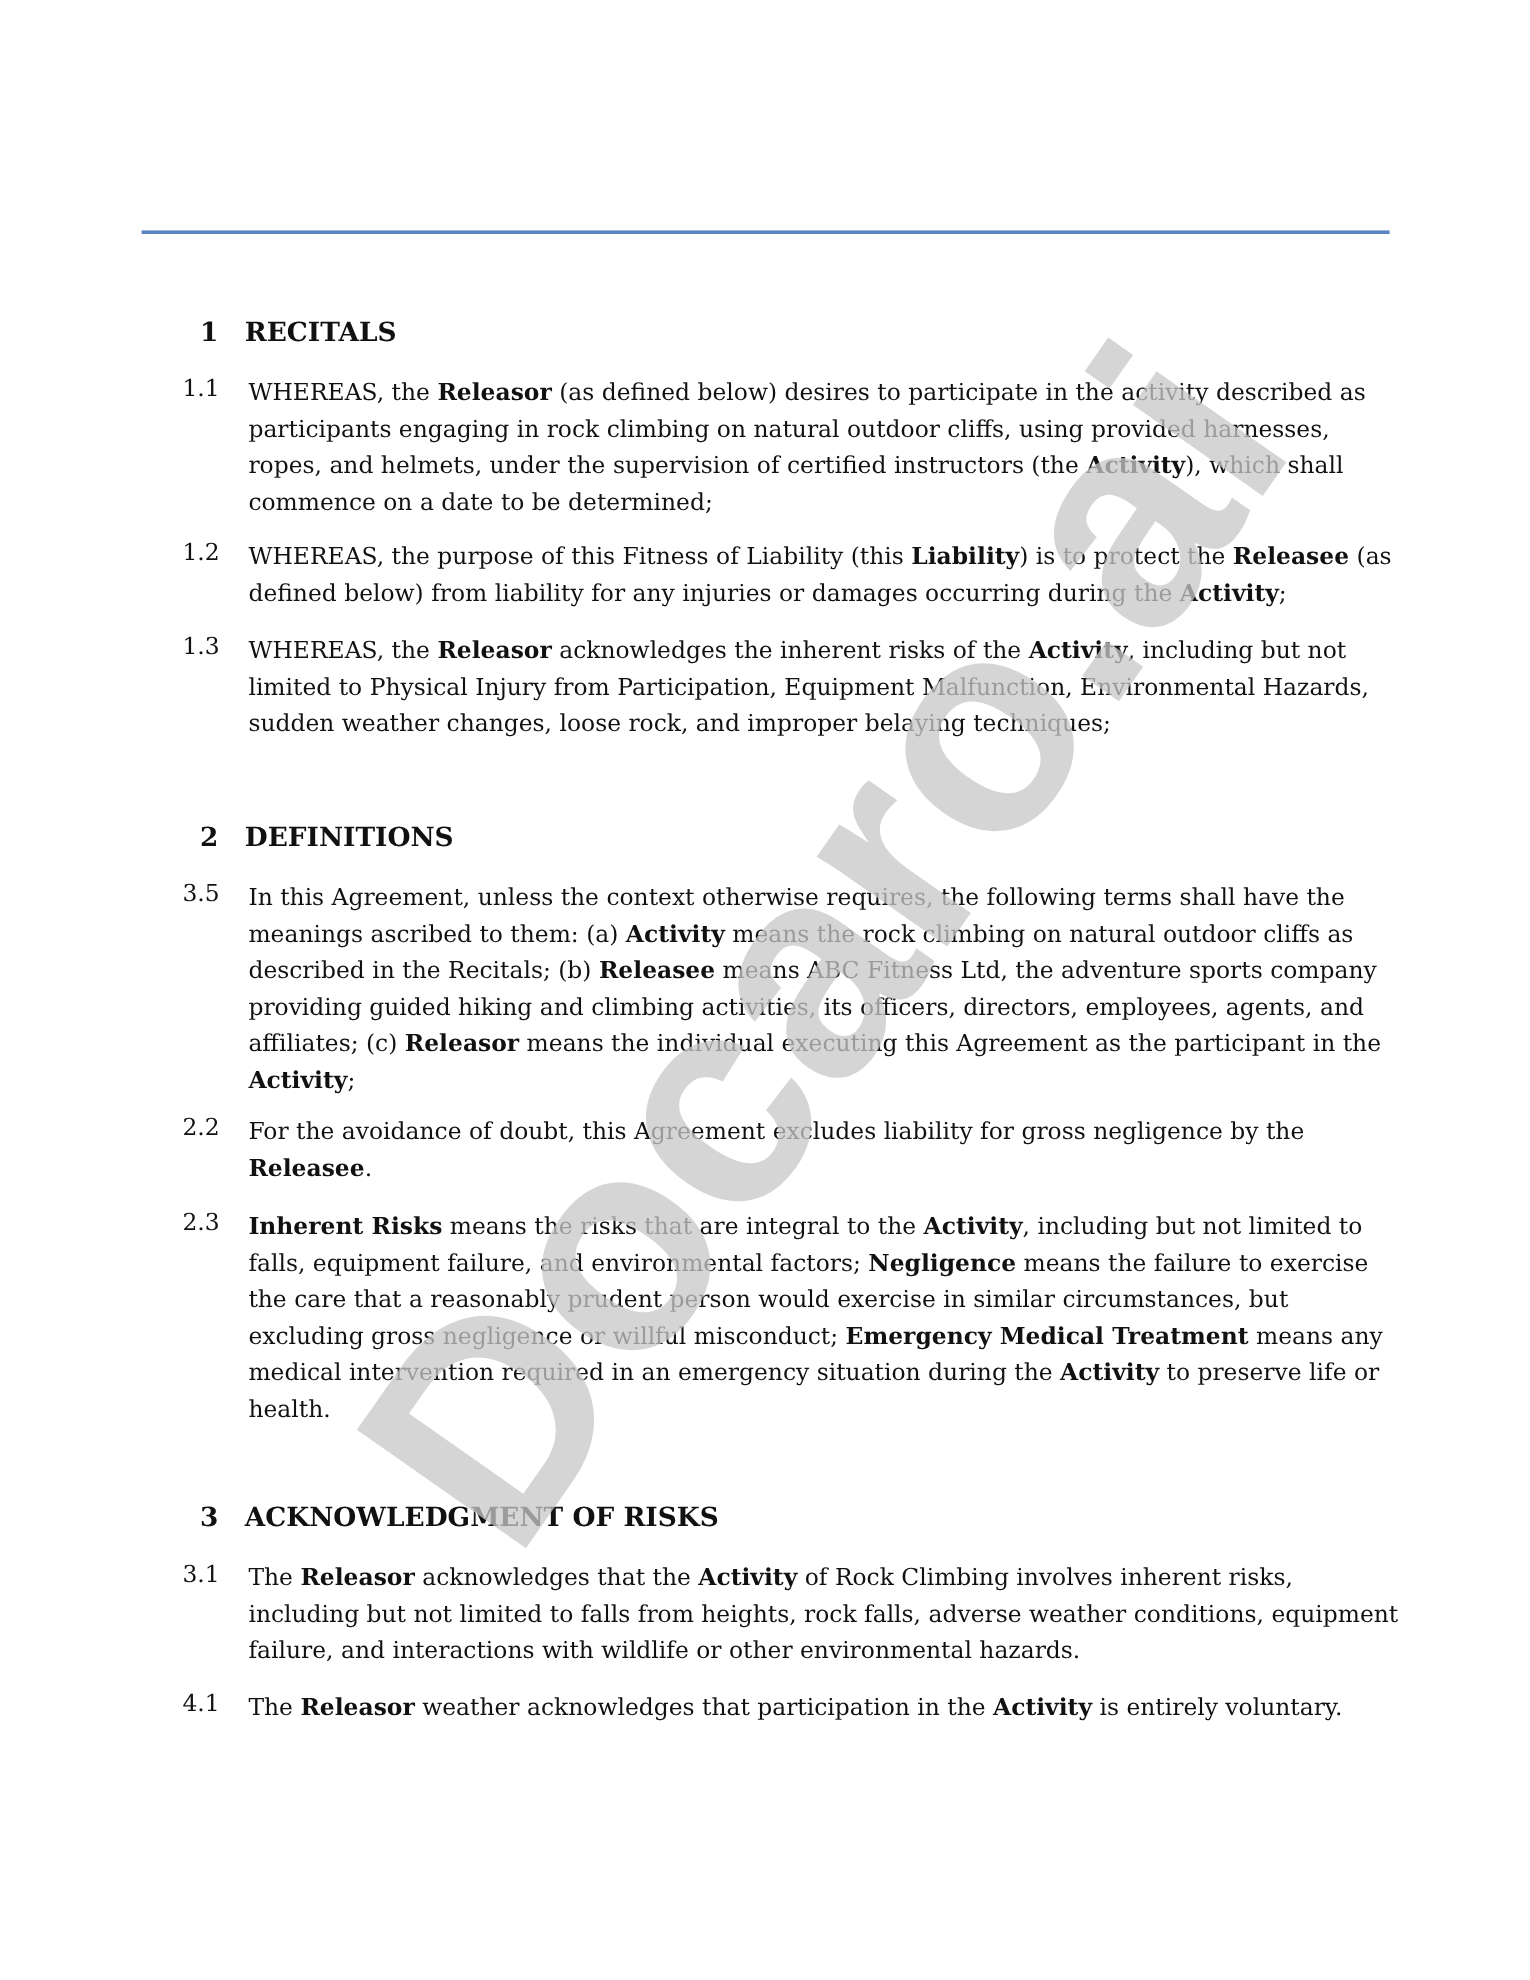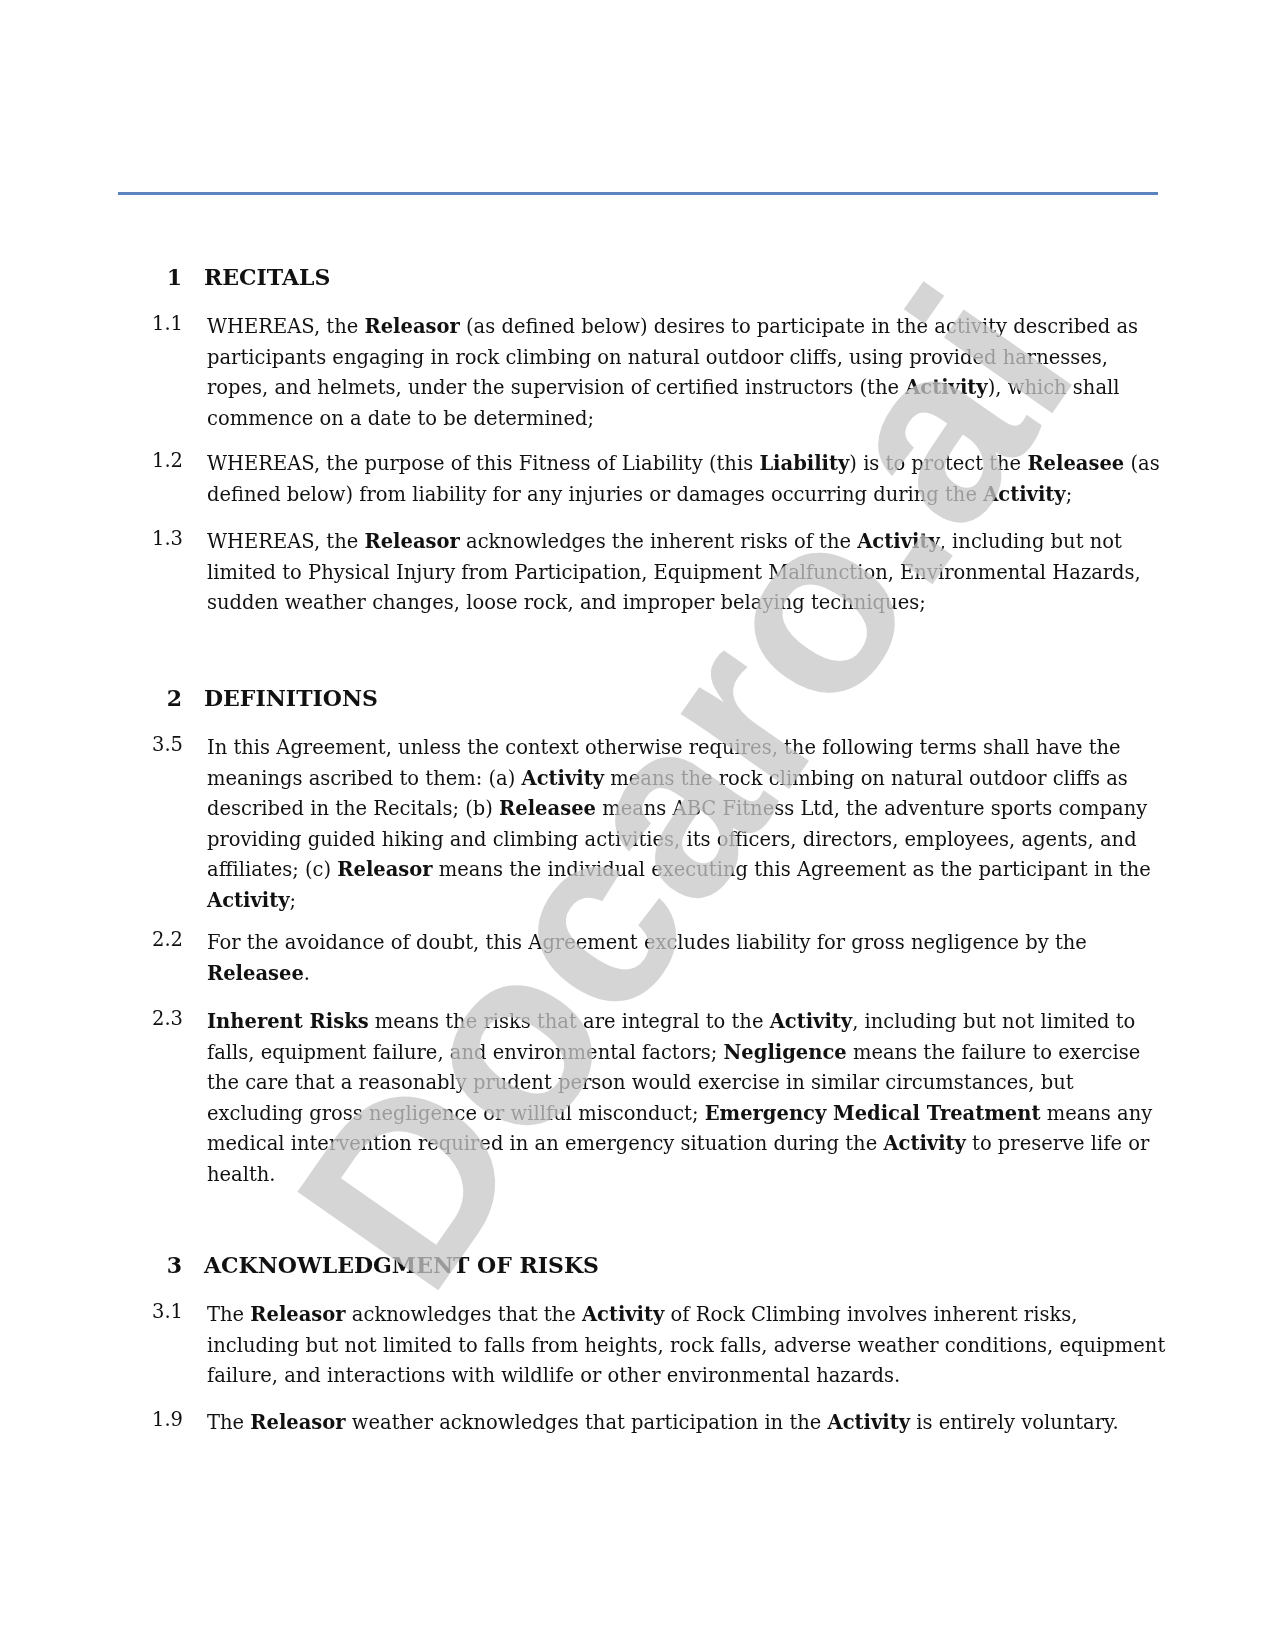--- a/index.html
+++ b/index.html
@@ -76,19 +76,19 @@
     </div>
 
     <div class="heading" style="top:1252px">
       <span class="num">3</span><span>ACKNOWLEDGMENT OF RISKS</span>
     </div>
     <div class="clause" style="top:1300px">
       <span class="num">3.1</span>
       <div class="body"><span>The </span><b>Releasor</b><span> acknowledges that the </span><b>Activity</b><span> of Rock Climbing involves inherent risks, including but not limited to falls from heights, rock falls, adverse weather conditions, equipment failure, and interactions with wildlife or other environmental hazards.</span></div>
     </div>
     <div class="clause" style="top:1408px">
-      <span class="num">1.9</span>
+      <span class="num">4.1</span>
       <div class="body"><span>The </span><b>Releasor</b><span> weather acknowledges that participation in the </span><b>Activity</b><span> is entirely voluntary.</span></div>
     </div>
   </div>
 
   <div class="watermark">Docaro.ai</div>
 </div>
 
 </body></html>

